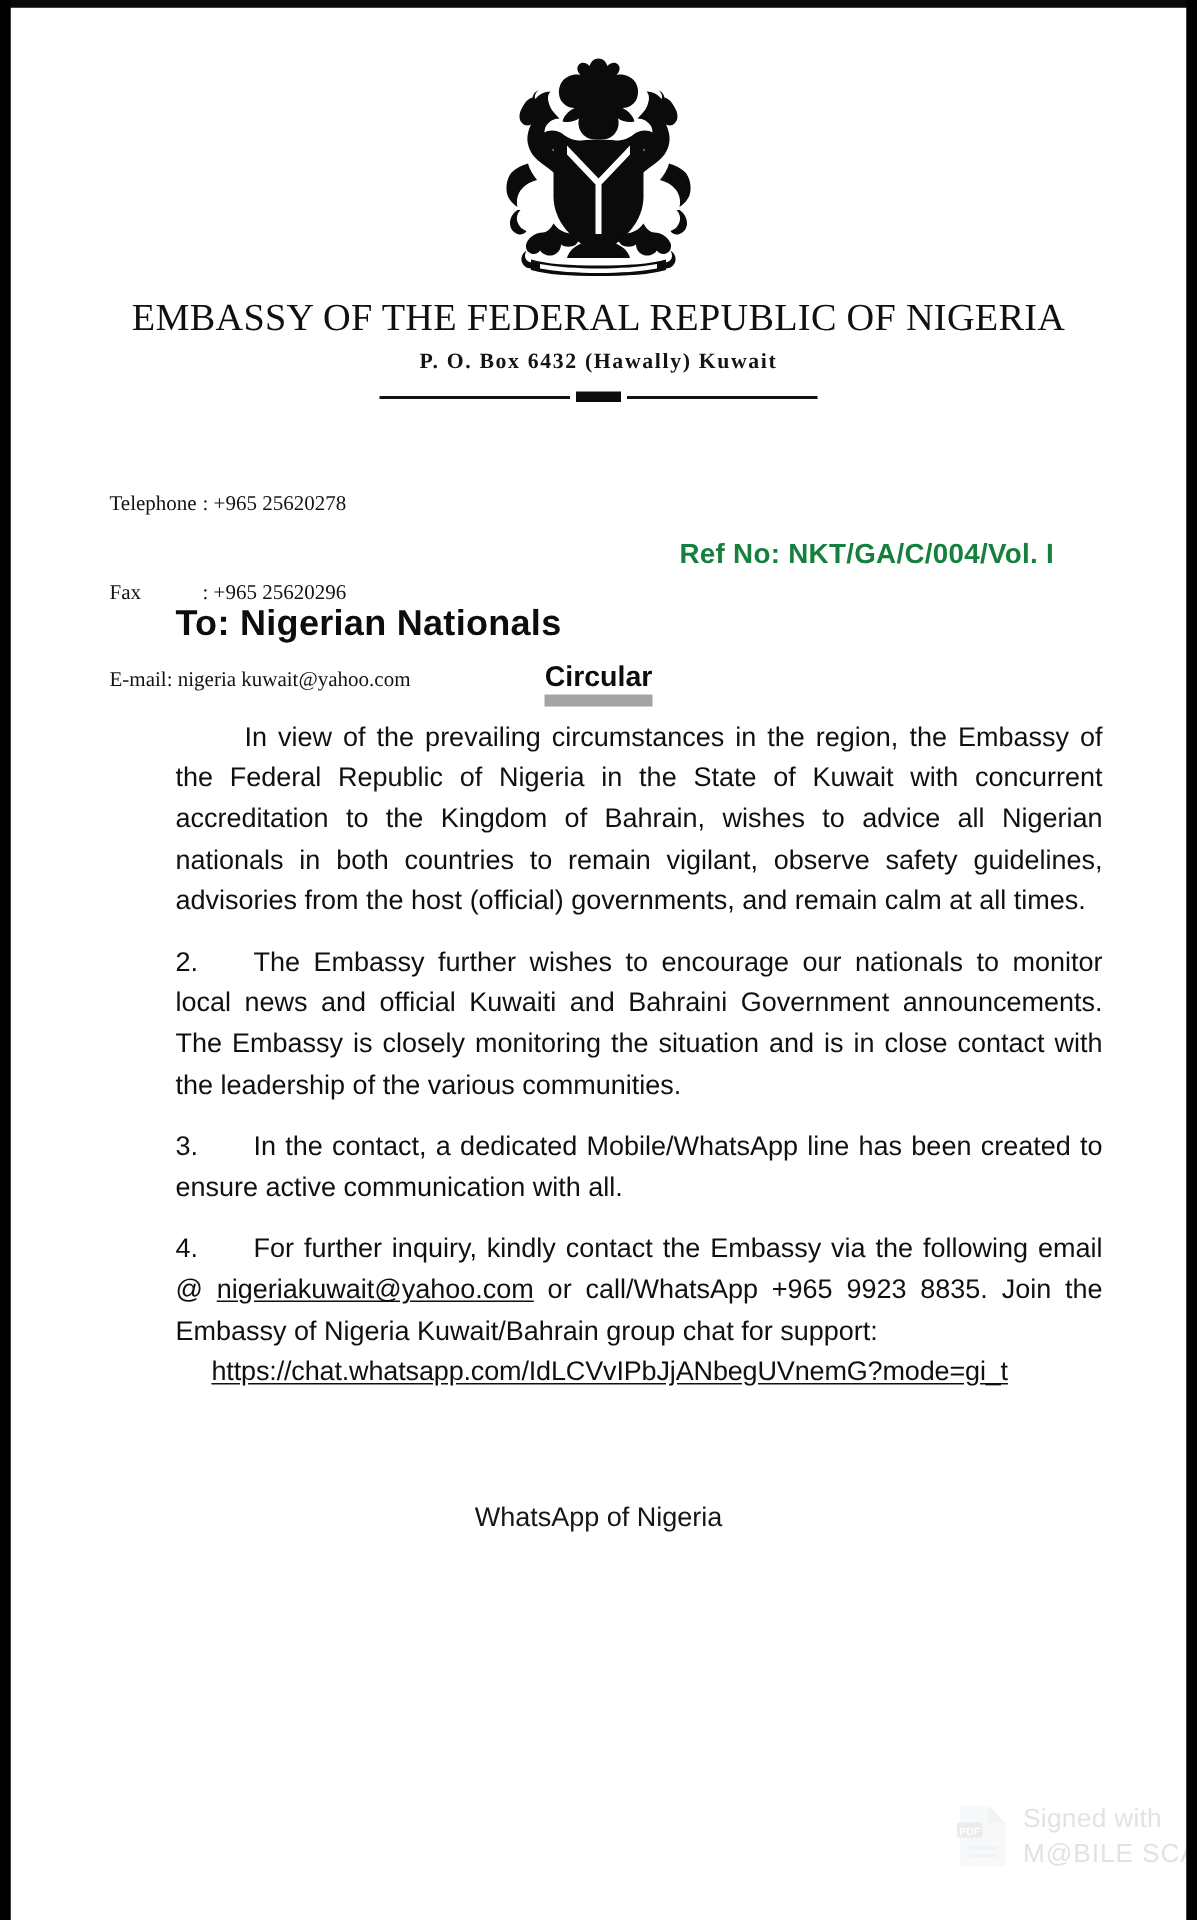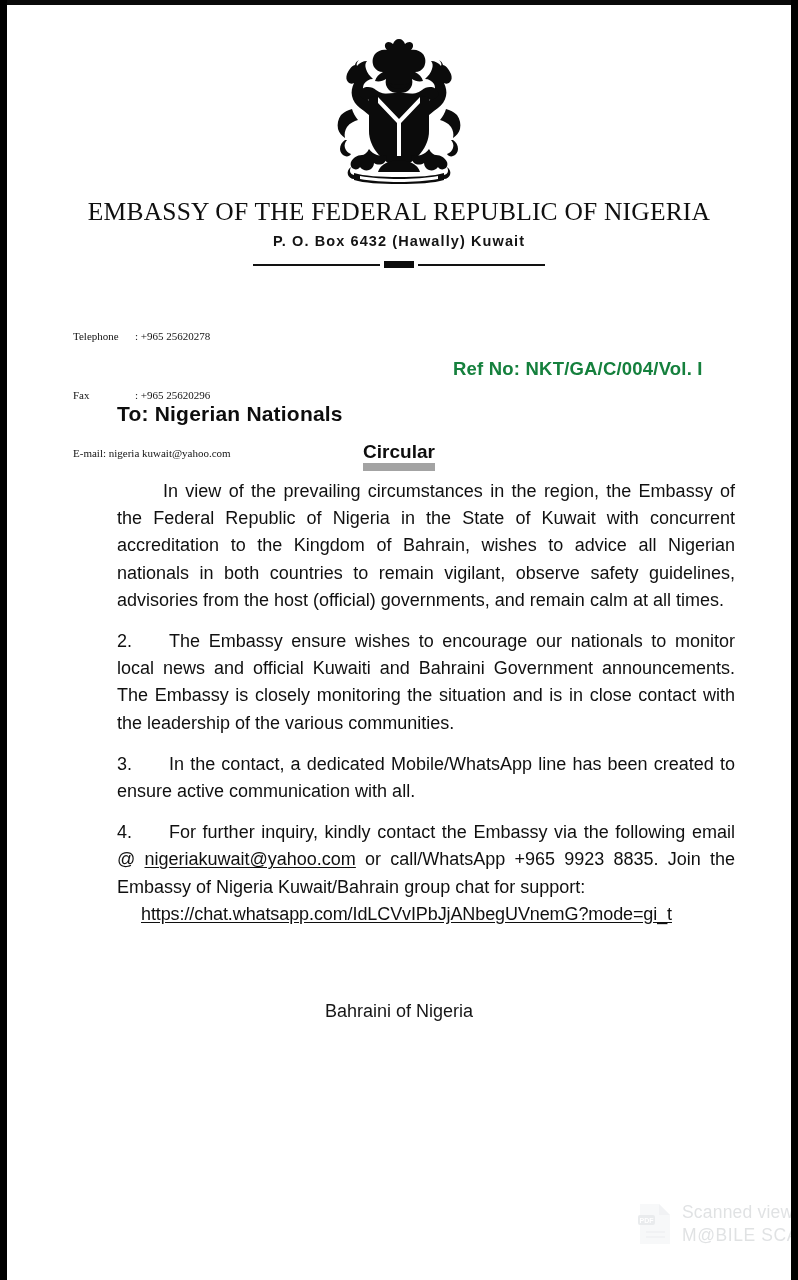--- a/index.html
+++ b/index.html
@@ -61,21 +61,21 @@
     font-size: 25.5px;
     letter-spacing: 0.2px;
     color: #101010;
     white-space: nowrap;
   }
   .po-box {
     position: absolute;
     left: 0; right: 0;
     top: 228px;
     text-align: center;
-    font-family: Liberation Sans, sans-serif;
+    font-family: Liberation Serif, serif;
     font-size: 14.5px;
     font-weight: 600;
     letter-spacing: 1.1px;
     color: #141414;
   }
   .rule {
     position: absolute;
     top: 256px;
     left: 50%;
     transform: translateX(-50%);
@@ -86,21 +86,21 @@
   }
   .rule .seg-thin { flex: 1 1 auto; height: 2px; background: #121212; }
   .rule .seg-thick { width: 30px; height: 7px; background: #0c0c0c; margin: 0 4px; }
 
   
   .contact {
     position: absolute;
     left: 66px;
     top: 283px;
     font-family: "Liberation Serif", serif;
-    font-size: 11px;
+    font-size: 14px;
     line-height: 19.5px;
     color: #131313;
     white-space: pre;
   }
   .contact .lbl { display: inline-block; width: 62px; }
 
   
   .refblock {
     position: absolute;
     left: 446px;
@@ -111,21 +111,21 @@
     color: #15803d;
     letter-spacing: 0.2px;
     white-space: nowrap;
   }
   .refblock sup { font-size: 11px; vertical-align: super; }
 
   .to-line {
     position: absolute;
     left: 110px;
     top: 397px;
-    font-size: 21px;
+    font-size: 24px;
     font-weight: bold;
     color: #0d0d0d;
     letter-spacing: 0.2px;
   }
 
   .circular {
     position: absolute;
     left: 0; right: 0;
     top: 436px;
     text-align: center;
@@ -258,45 +258,45 @@
     </div>
 
     <div class="to-line">To: Nigerian Nationals</div>
 
     <div class="circular"><span>Circular</span></div>
 
     <div class="body-col">
 
       <p class="para"><span class="tab-in"></span><span>In view of the prevailing circumstances in the region, the Embassy of the Federal Republic of Nigeria in the State of Kuwait with concurrent accreditation to the Kingdom of Bahrain, wishes to advice all Nigerian nationals in both countries to remain vigilant, observe safety guidelines, advisories from the host (official) governments, and remain calm at all times.</span></p>
 
-      <p class="para"><span class="lead">2.</span><span>The Embassy ensure wishes to encourage our nationals to monitor local news and official Kuwaiti and Bahraini Government announcements. The Embassy is closely monitoring the situation and is in close contact with the leadership of the various communities.</span></p>
+      <p class="para"><span class="lead">2.</span><span>The Embassy further wishes to encourage our nationals to monitor local news and official Kuwaiti and Bahraini Government announcements. The Embassy is closely monitoring the situation and is in close contact with the leadership of the various communities.</span></p>
 
       <p class="para"><span class="lead">3.</span><span>In the contact, a dedicated Mobile/WhatsApp line has been created to ensure active communication with all.</span></p>
 
       <p class="para last"><span class="lead">4.</span><span>For further inquiry, kindly contact the Embassy via the following email @ </span><span class="u">nigeriakuwait@yahoo.com</span><span> or call/WhatsApp +965 9923 8835. Join the Embassy of Nigeria Kuwait/Bahrain group chat for support:</span><span class="nowrap-url">https://chat.whatsapp.com/IdLCVvIPbJjANbegUVnemG?mode=gi_t</span></p>
 
     </div>
 
     <div class="sign">
-      <div>Bahraini of Nigeria</div>
+      <div>WhatsApp of Nigeria</div>
     </div>
 
     <div class="watermark">
       <div class="wm-icon">
         <svg width="36" height="44" viewBox="0 0 36 44">
           <path d="M3 2h19l11 11v29H3z" fill="#e8eaed"></path>
           <path d="M22 2l11 11H22z" fill="#d2d6db"></path>
           <rect x="1" y="13" width="17" height="10" rx="2" fill="#b9bec4"></rect>
           <text x="9.5" y="21" font-family="'Liberation Sans',sans-serif" font-size="7" font-weight="bold" fill="#ffffff" text-anchor="middle">PDF</text>
           <rect x="9" y="29" width="19" height="2" fill="#d2d6db"></rect>
           <rect x="9" y="34" width="19" height="2" fill="#d2d6db"></rect>
         </svg>
       </div>
       <div class="wm-text">
-        <span class="l1">Scanned view</span>
+        <span class="l1">Signed with</span>
         <span class="l2">M@BILE SCANN</span>
       </div>
     </div>
 
   </div>
 
   <div class="top-strip"></div>
   <div class="edge-l"></div>
   <div class="edge-r"></div>
 

